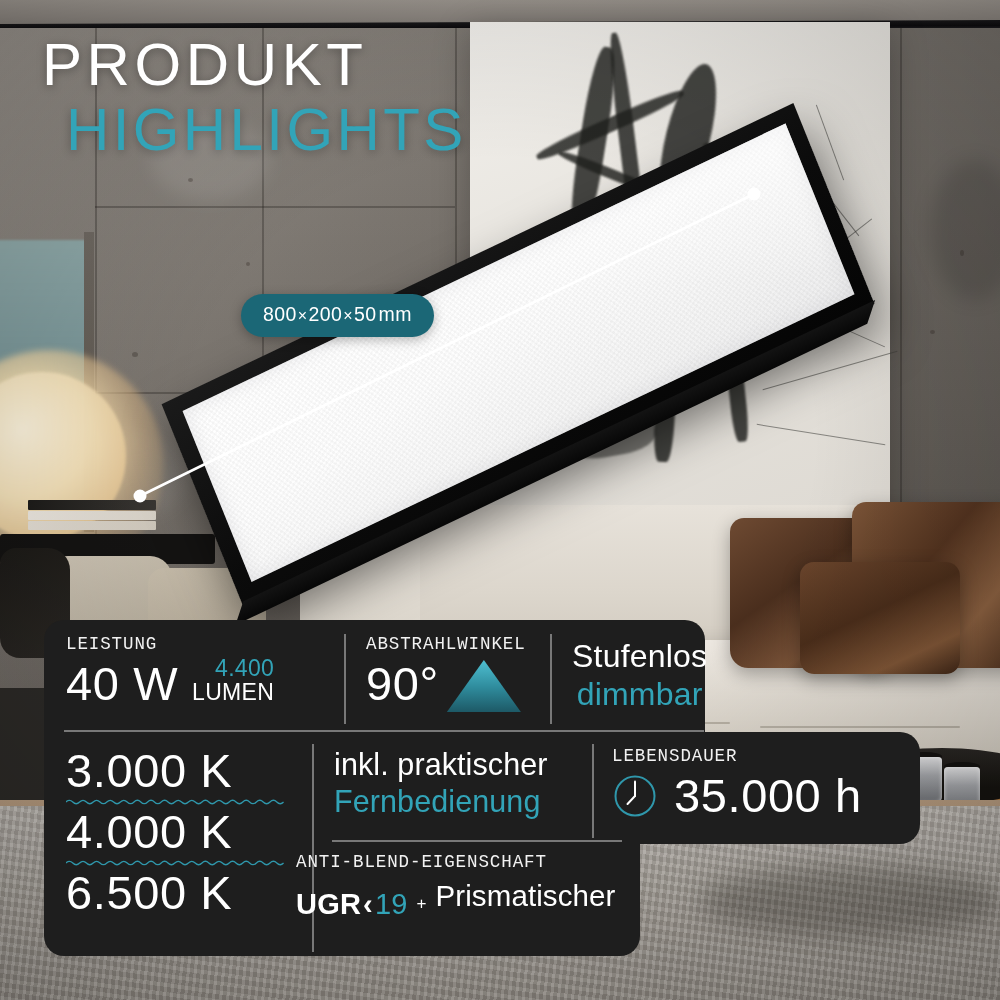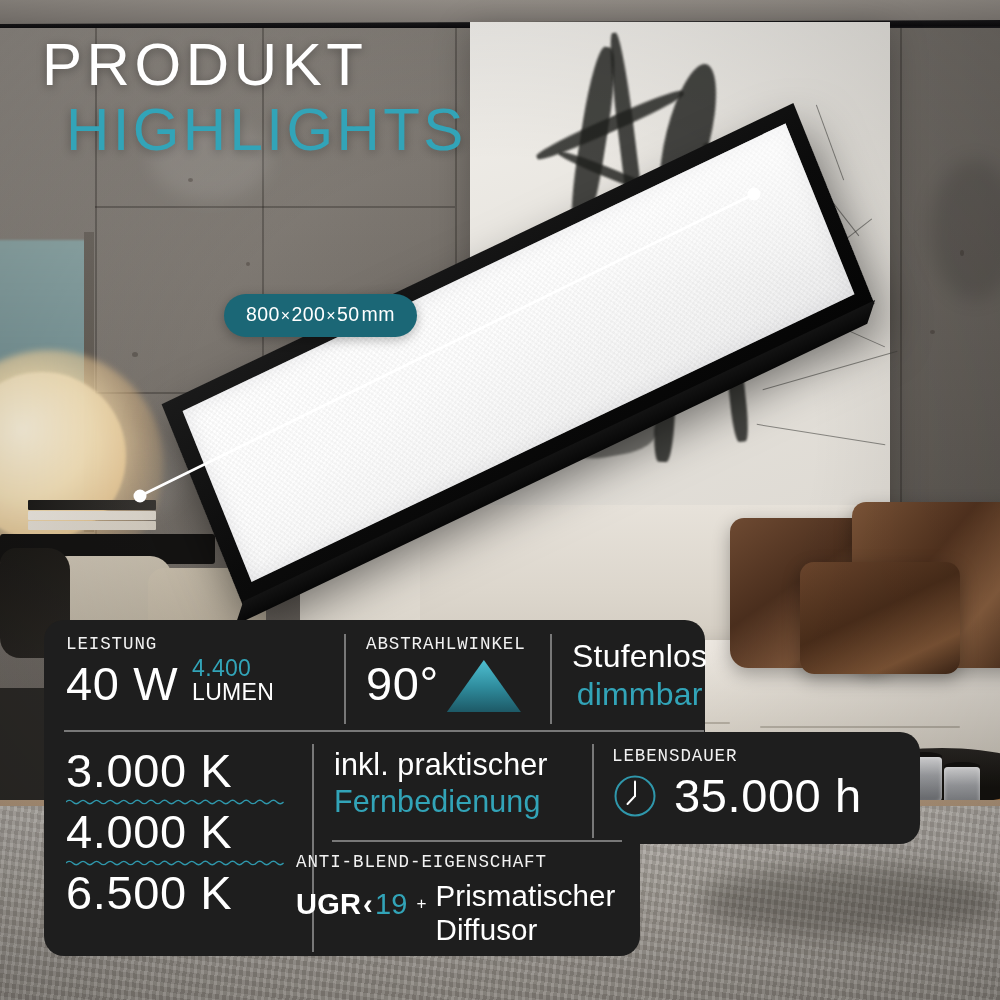--- a/index.html
+++ b/index.html
@@ -198,21 +198,21 @@
   .panel-diffuser::after {
     content:""; position:absolute; inset:0;
     background:linear-gradient(200deg,rgba(255,255,255,.55) 0%,rgba(255,255,255,0) 38%);
   }
 
   
   .measure-svg { position:absolute; inset:0; overflow:visible; }
 
   
   .dim-badge {
-    position:absolute; left:224px; top:294px;
+    position:absolute; left:241px; top:294px;
     padding:9px 22px 11px;
     background:#1b6776;
     border-radius:26px;
     color:#ffffff;
     font-size:19.5px; letter-spacing:.4px; white-space:nowrap;
     box-shadow:0 3px 12px rgba(0,0,0,.28);
   }
   .dim-badge .x { font-size:16px; padding:0 1px; }
   .dim-badge .unit { padding-left:2px; }
 
@@ -249,21 +249,21 @@
   .vdiv { position:absolute; width:1.6px; background:rgba(255,255,255,.40); }
   .hdiv { position:absolute; height:1.6px; background:rgba(255,255,255,.40); }
 
   
   .cell { position:absolute; }
 
   
   #cell-power { left:22px; top:14px; }
   #cell-power .big { margin-top:6px; }
   .power-row { display:flex; align-items:flex-end; gap:14px; }
-  .lumen { line-height:1.02; text-align:left; padding-bottom:3px; }
+  .lumen { line-height:1.02; text-align:right; padding-bottom:3px; }
   .lumen .num { font-size:23px; color:#32a4b8; letter-spacing:.3px; }
   .lumen .unit { font-size:23px; color:#ffffff; letter-spacing:.3px; }
 
   
   #cell-beam { left:322px; top:14px; }
   .beam-row { display:flex; gap:8px; margin-top:6px; }
   .tri {
     width:74px; height:52px;
     clip-path:polygon(50% 0,100% 100%,0 100%);
     background:linear-gradient(180deg,#4fc0d2 0%,#2f8c9d 52%,#1d5966 100%);
@@ -487,17 +487,16 @@
 
   <div class="cell" id="cell-glare">
     <div class="label">ANTI-BLEND-EIGENSCHAFT</div>
     <div class="ugr-row">
       <div class="ugr">
         <span>UGR</span><span class="lt">‹</span><span class="n">19</span>
       </div>
       <div class="plus">+</div>
       <div class="diff-txt">
         <div>Prismatischer</div>
-        <div>Diffusor</div>
       </div>
     </div>
   </div>
 </div>
 
 </body></html>

